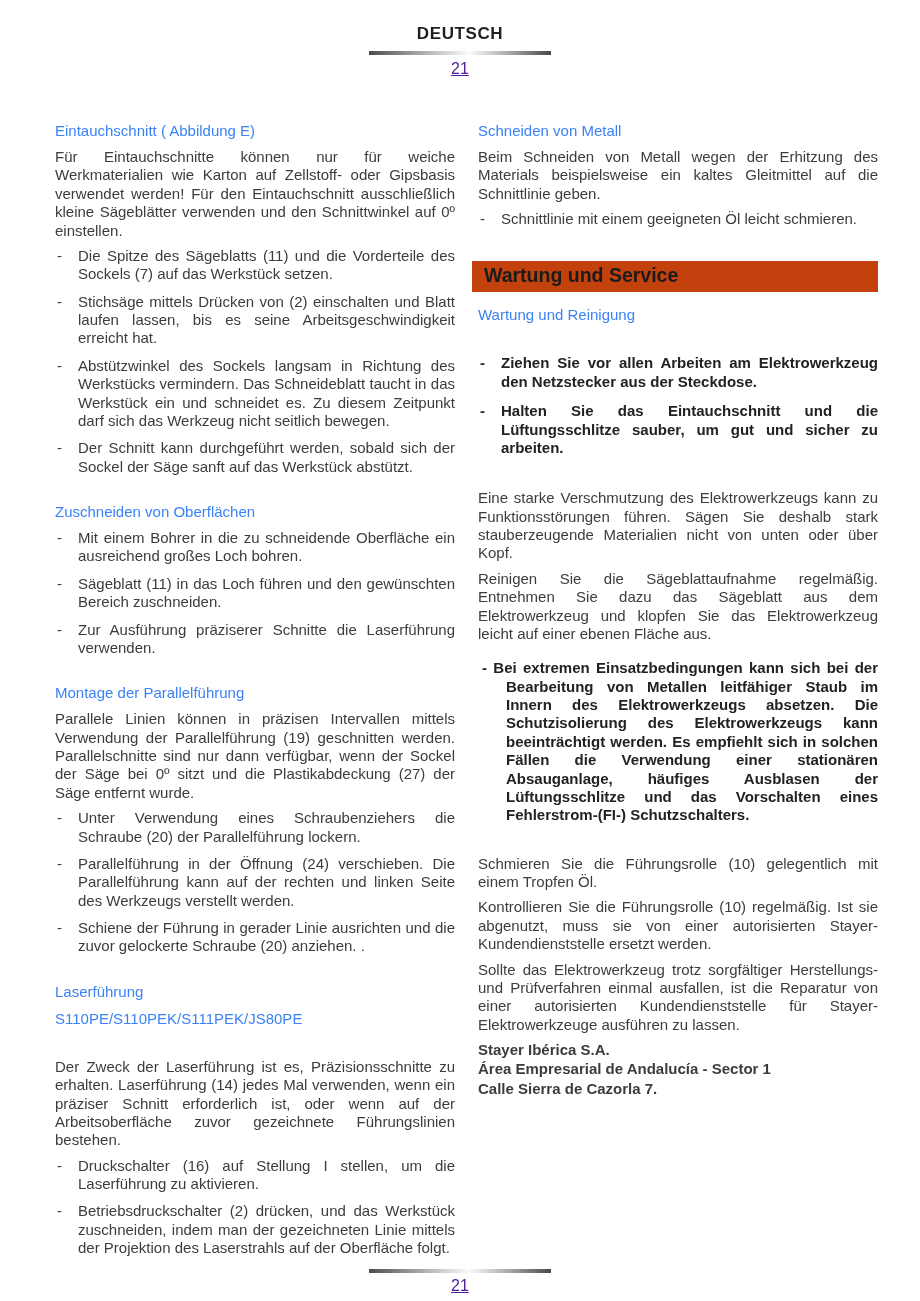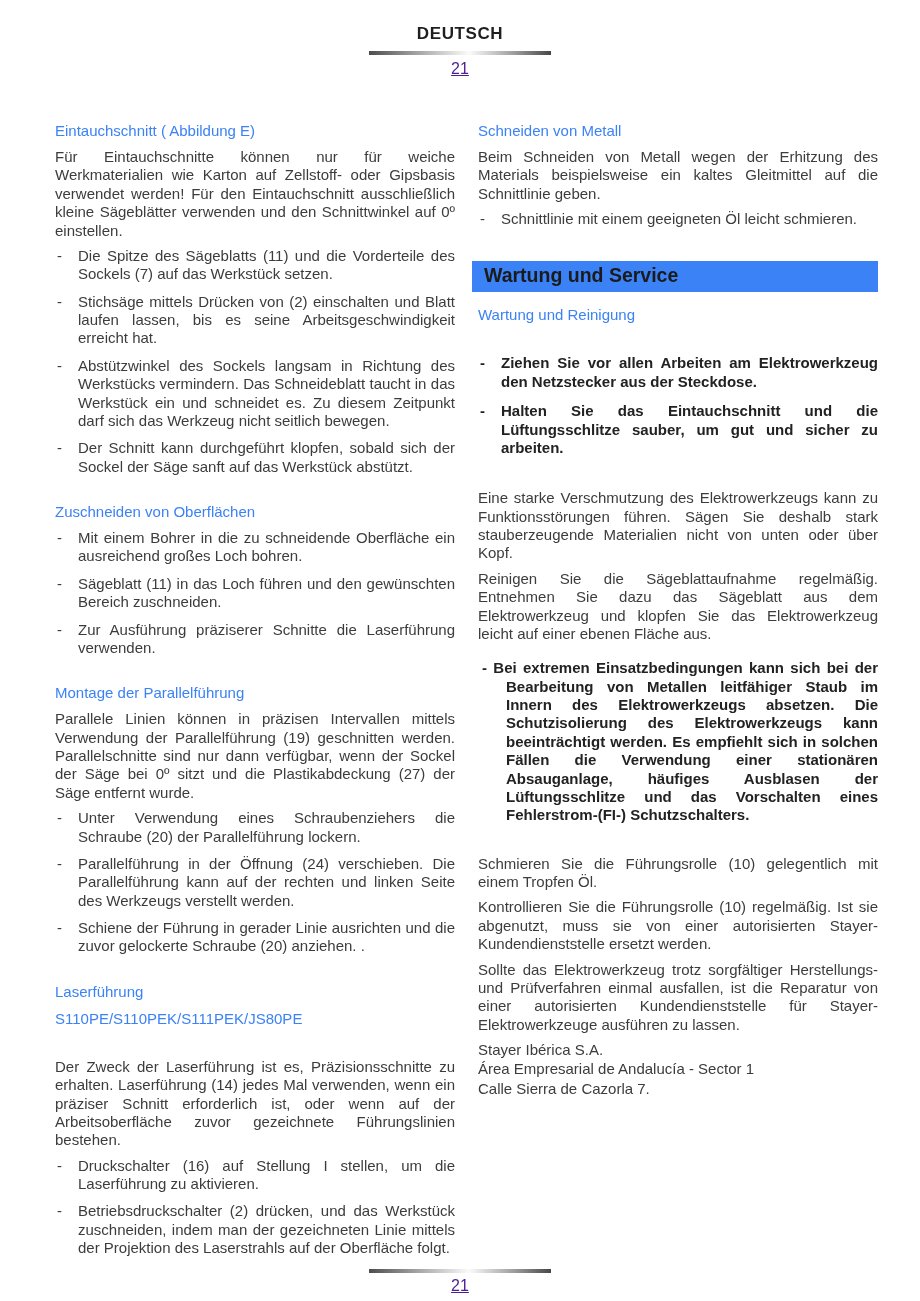--- a/index.html
+++ b/index.html
@@ -43,37 +43,37 @@
   .bullet::before { content:"-"; position:absolute; left:2px; top:0; }
 
   .bold-bullet {
     position:relative; padding-left:23px; margin-bottom:11px;
     font-weight:bold; color:#222;
   }
   .bold-bullet::before { content:"-"; position:absolute; left:2px; top:0; font-weight:bold; }
   .bold-bullets { margin-top:30px; margin-bottom:32px; }
 
   .section-band {
-    background:#3b82f6;
+    background:#c2410c;
     font-size:19.5px; font-weight:bold; color:#1b1b1b;
     margin:32px 0 14px -6px;
     padding:3px 6px 5px 12px;
     width:388px;
     text-align:left;
   }
   .sub-heading { margin:0 0 8px 0; }
 
   .bold-note {
     font-weight:bold; color:#222;
     padding-left:28px; text-indent:-24px;
     margin:16px 0 30px 0;
   }
   .bold-note::before { content:"- "; }
 
-  .address-block { text-align:left; }
+  .address-block { text-align:left;font-weight:bold; }
   .address-block p { margin:0 0 1px 0; }
 </style>
 </head>
 <body>
 
 <div class="page-header">
   <div class="lang-label">DEUTSCH</div>
   <div class="grad-bar"></div>
   <div class="page-num">21</div>
 </div>
@@ -81,21 +81,21 @@
 <div class="columns">
 
   <div class="col col-left">
 
     <h2 class="first">Eintauchschnitt ( Abbildung E)</h2>
     <p>Für Eintauchschnitte können nur für weiche Werkmaterialien wie Karton auf Zellstoff- oder Gipsbasis verwendet werden! Für den Eintauchschnitt ausschließlich kleine Sägeblätter verwenden und den Schnittwinkel auf 0º einstellen.</p>
     <div class="bullets">
       <div class="bullet">Die Spitze des Sägeblatts (11) und die Vorderteile des Sockels (7) auf das Werkstück setzen.</div>
       <div class="bullet">Stichsäge mittels Drücken von (2) einschalten und Blatt laufen lassen, bis es seine Arbeitsgeschwindigkeit erreicht hat.</div>
       <div class="bullet">Abstützwinkel des Sockels langsam in Richtung des Werkstücks vermindern. Das Schneideblatt taucht in das Werkstück ein und schneidet es. Zu diesem Zeitpunkt darf sich das Werkzeug nicht seitlich bewegen.</div>
-      <div class="bullet">Der Schnitt kann durchgeführt klopfen, sobald sich der Sockel der Säge sanft auf das Werkstück abstützt.</div>
+      <div class="bullet">Der Schnitt kann durchgeführt werden, sobald sich der Sockel der Säge sanft auf das Werkstück abstützt.</div>
     </div>
 
     <h2>Zuschneiden von Oberflächen</h2>
     <div class="bullets">
       <div class="bullet">Mit einem Bohrer in die zu schneidende Oberfläche ein ausreichend großes Loch bohren.</div>
       <div class="bullet">Sägeblatt (11) in das Loch führen und den gewünschten Bereich zuschneiden.</div>
       <div class="bullet">Zur Ausführung präziserer Schnitte die Laserführung verwenden.</div>
     </div>
 
     <h2>Montage der Parallelführung</h2>

